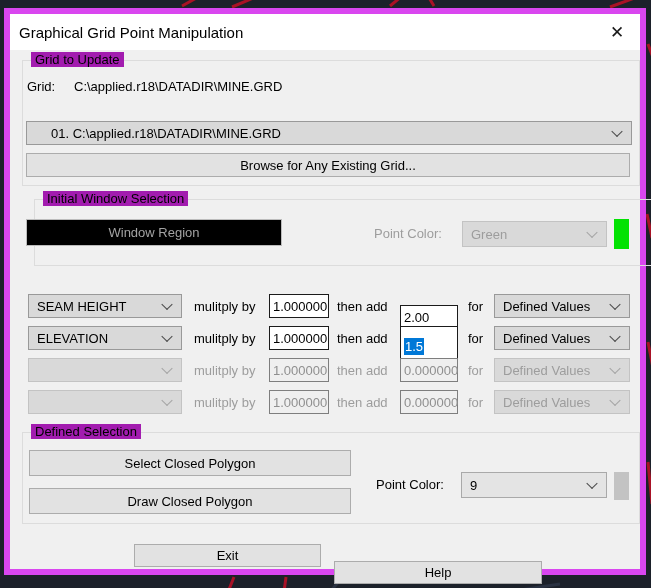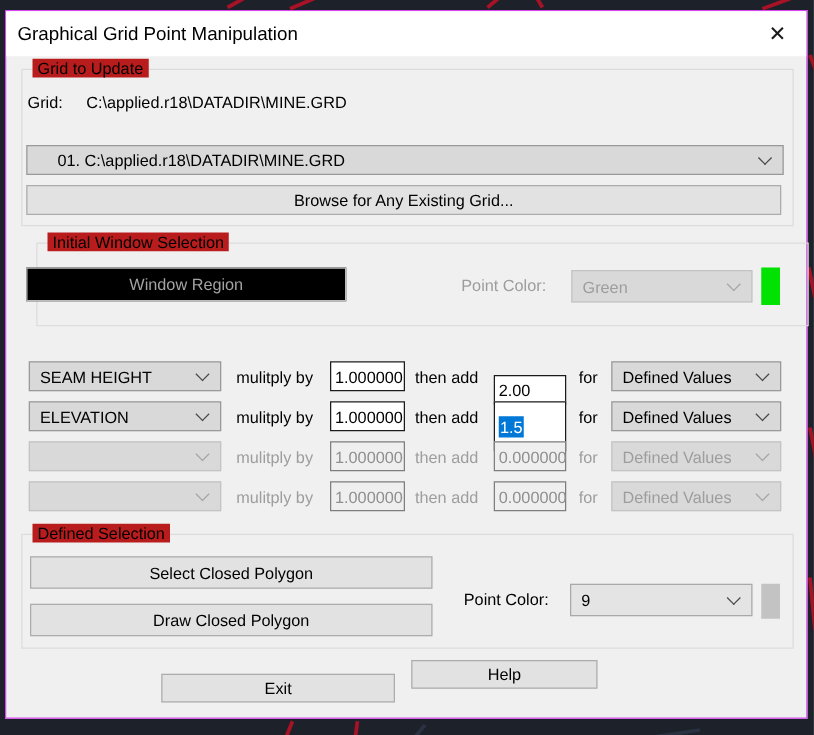--- a/index.html
+++ b/index.html
@@ -7,38 +7,38 @@
   body {
     font-family:"Liberation Sans", sans-serif;
     background:#1c212a;
     position:relative;
     overflow:hidden;
   }
   #bg-art { position:absolute; left:0; top:0; width:651px; height:588px; }
 
   .dialog {
     position:absolute; left:4px; top:8px; width:642px; height:567px;
-    background:#f0f0f0; border:1px solid #d946ef;
+    background:#f0f0f0; border:6px solid #d946ef;
   }
   .titlebar {
     position:absolute; left:0; top:0; width:100%; height:36px;
     background:#ffffff; display:flex; align-items:center;
   }
   .titlebar .title { font-size:15px; color:#000; padding-left:9px; }
   .close-btn {
     position:absolute; right:4px; top:0; width:38px; height:36px;
     display:flex; align-items:center; justify-content:center;
     font-size:17px; color:#1a1a1a; font-weight:300; cursor:pointer;
   }
 
   .group {
     position:absolute; border:1px solid #dcdcdc; background:transparent;
   }
   .group-label {
-    position:absolute; top:-9px; left:8px; background:#b91c1c;
+    position:absolute; top:-9px; left:8px; background:#a21caf;
     padding:0 4px; font-size:13px; color:#000; white-space:nowrap;
   }
 
   .lbl { position:absolute; font-size:13px; color:#000; white-space:nowrap; }
   .lbl.dis { color:#9d9d9d; }
 
   .combo {
     position:absolute; background:#d9d9d9; border:1px solid #999999;
     font-size:13px; color:#000; display:flex; align-items:center;
     padding:0 8px; cursor:pointer;
@@ -213,17 +213,17 @@
   <span class="lbl" style="left:366px;top:463px;">Point Color:</span>
   <div class="combo light" style="left:451px;top:458px;width:146px;height:26px;">
     <span>9</span>
     <span class="chev"></span>
   </div>
   <div class="swatch" style="left: 604px; top: 458px; width: 15px; height: 28px; background: rgb(195, 195, 195);"></div>
 
   <div class="btn" style="left:124px;top:530px;width:187px;height:23px;">
     <span>Exit</span>
   </div>
-  <div class="btn" style="left:324px;top:519px;width:149px;height:23px;">
+  <div class="btn" style="left:324px;top:547px;width:208px;height:23px;">
     <span>Help</span>
   </div>
 
 </div>
 
 </body></html>

